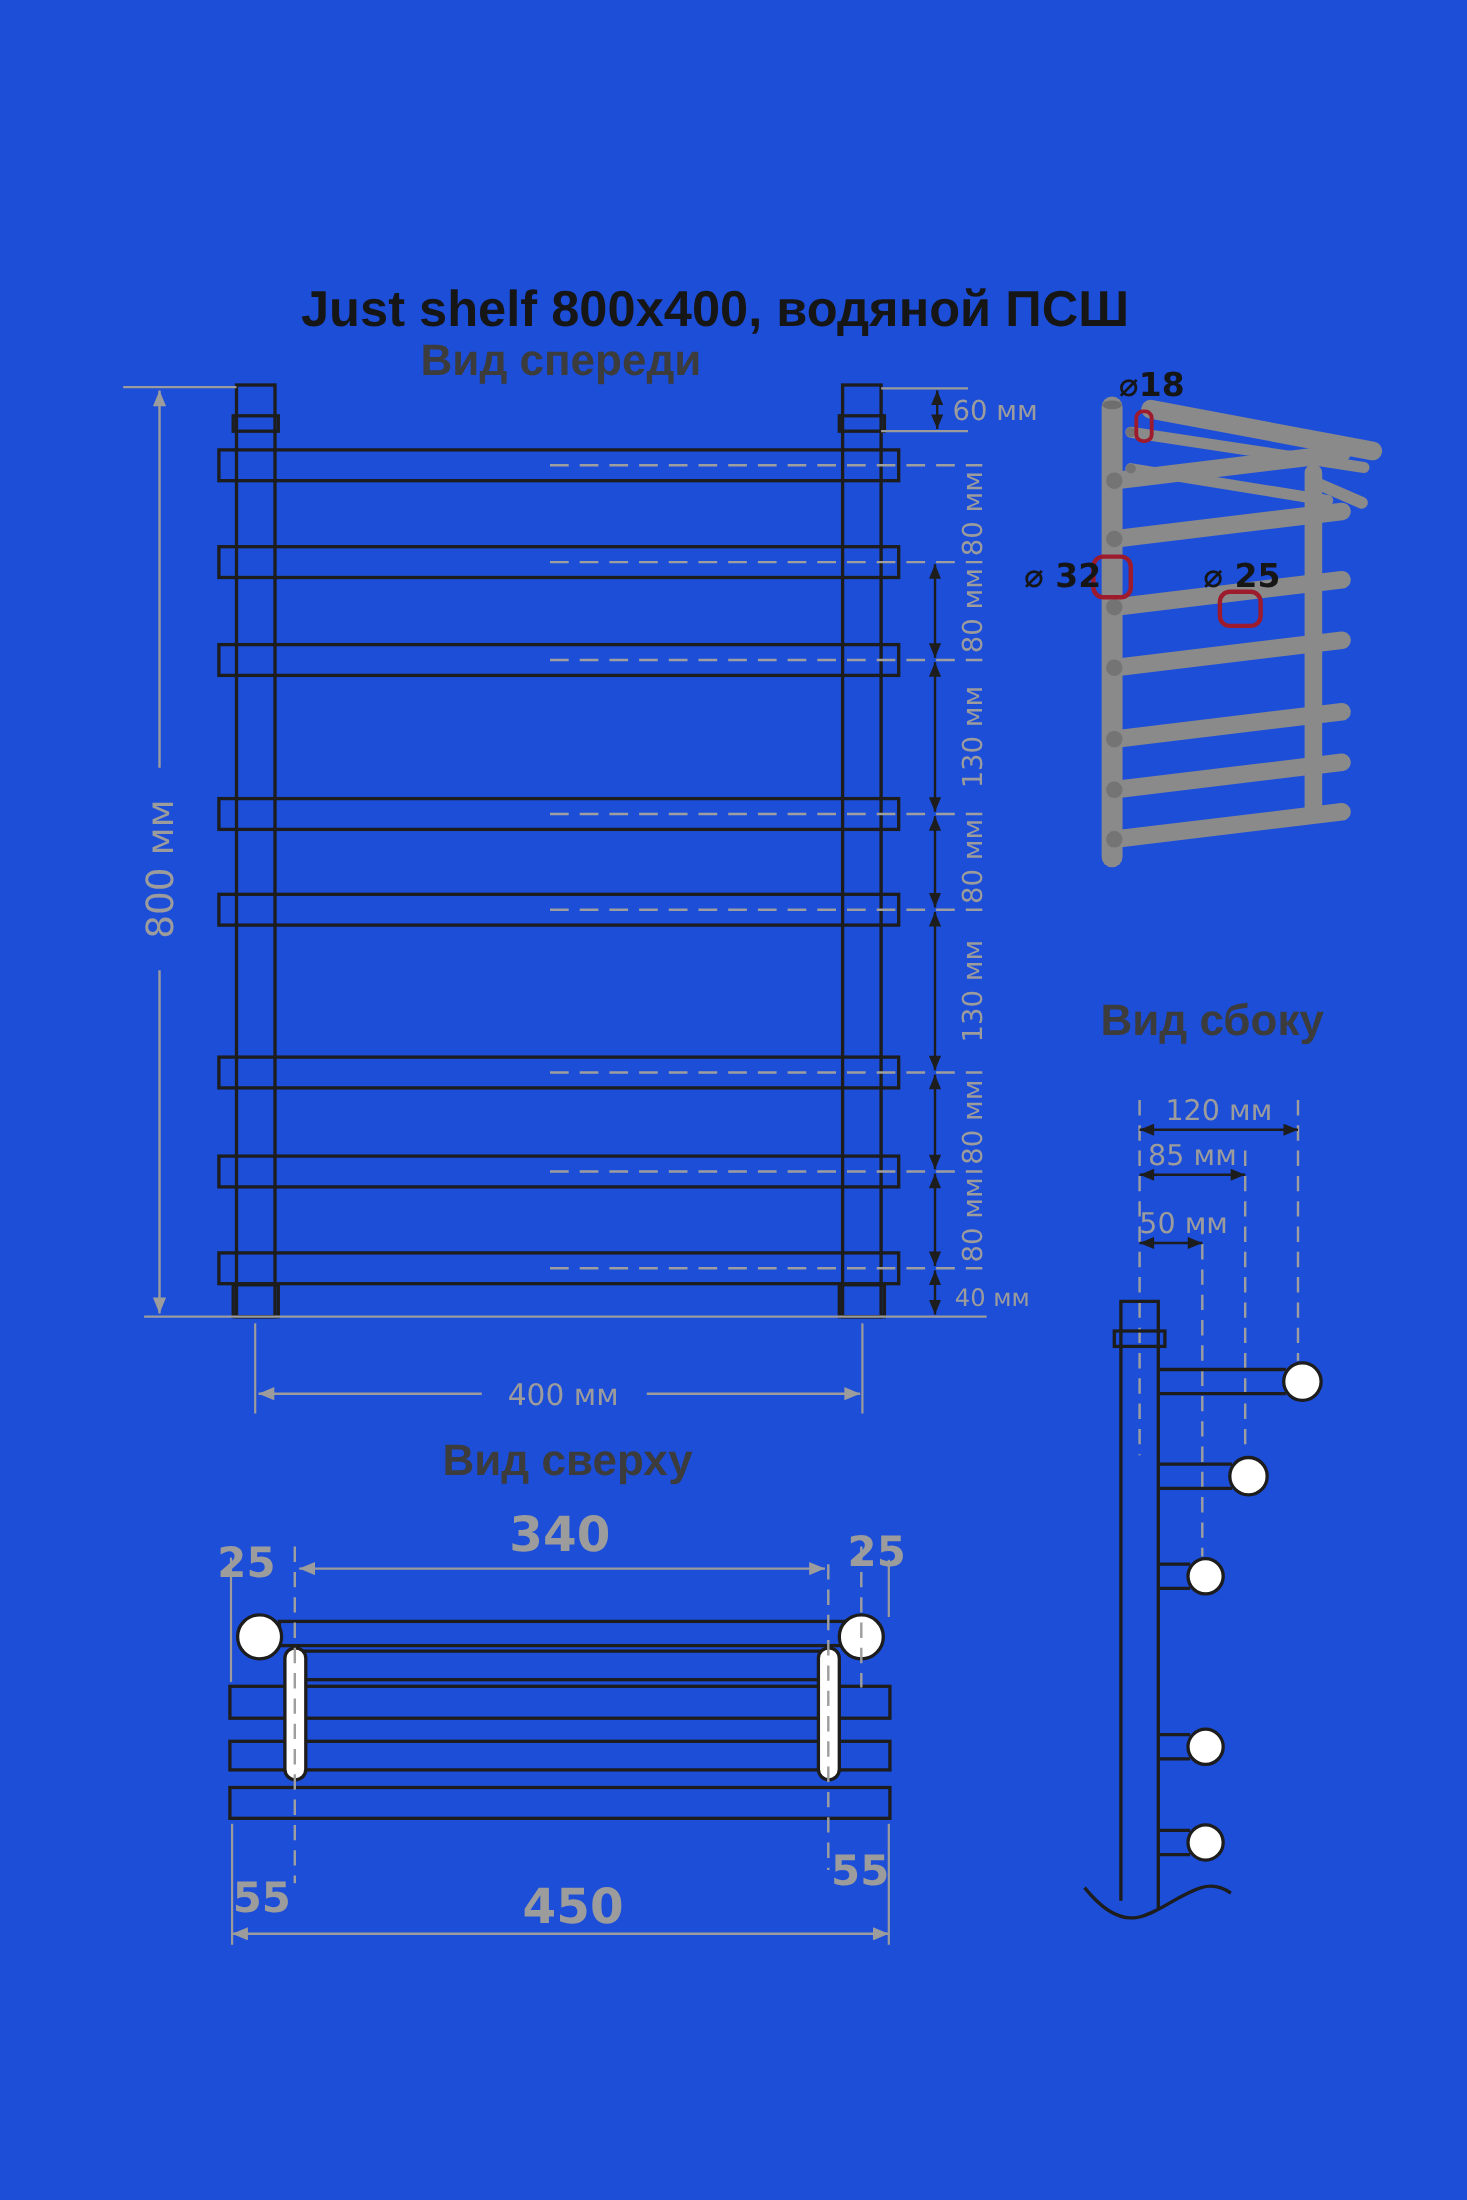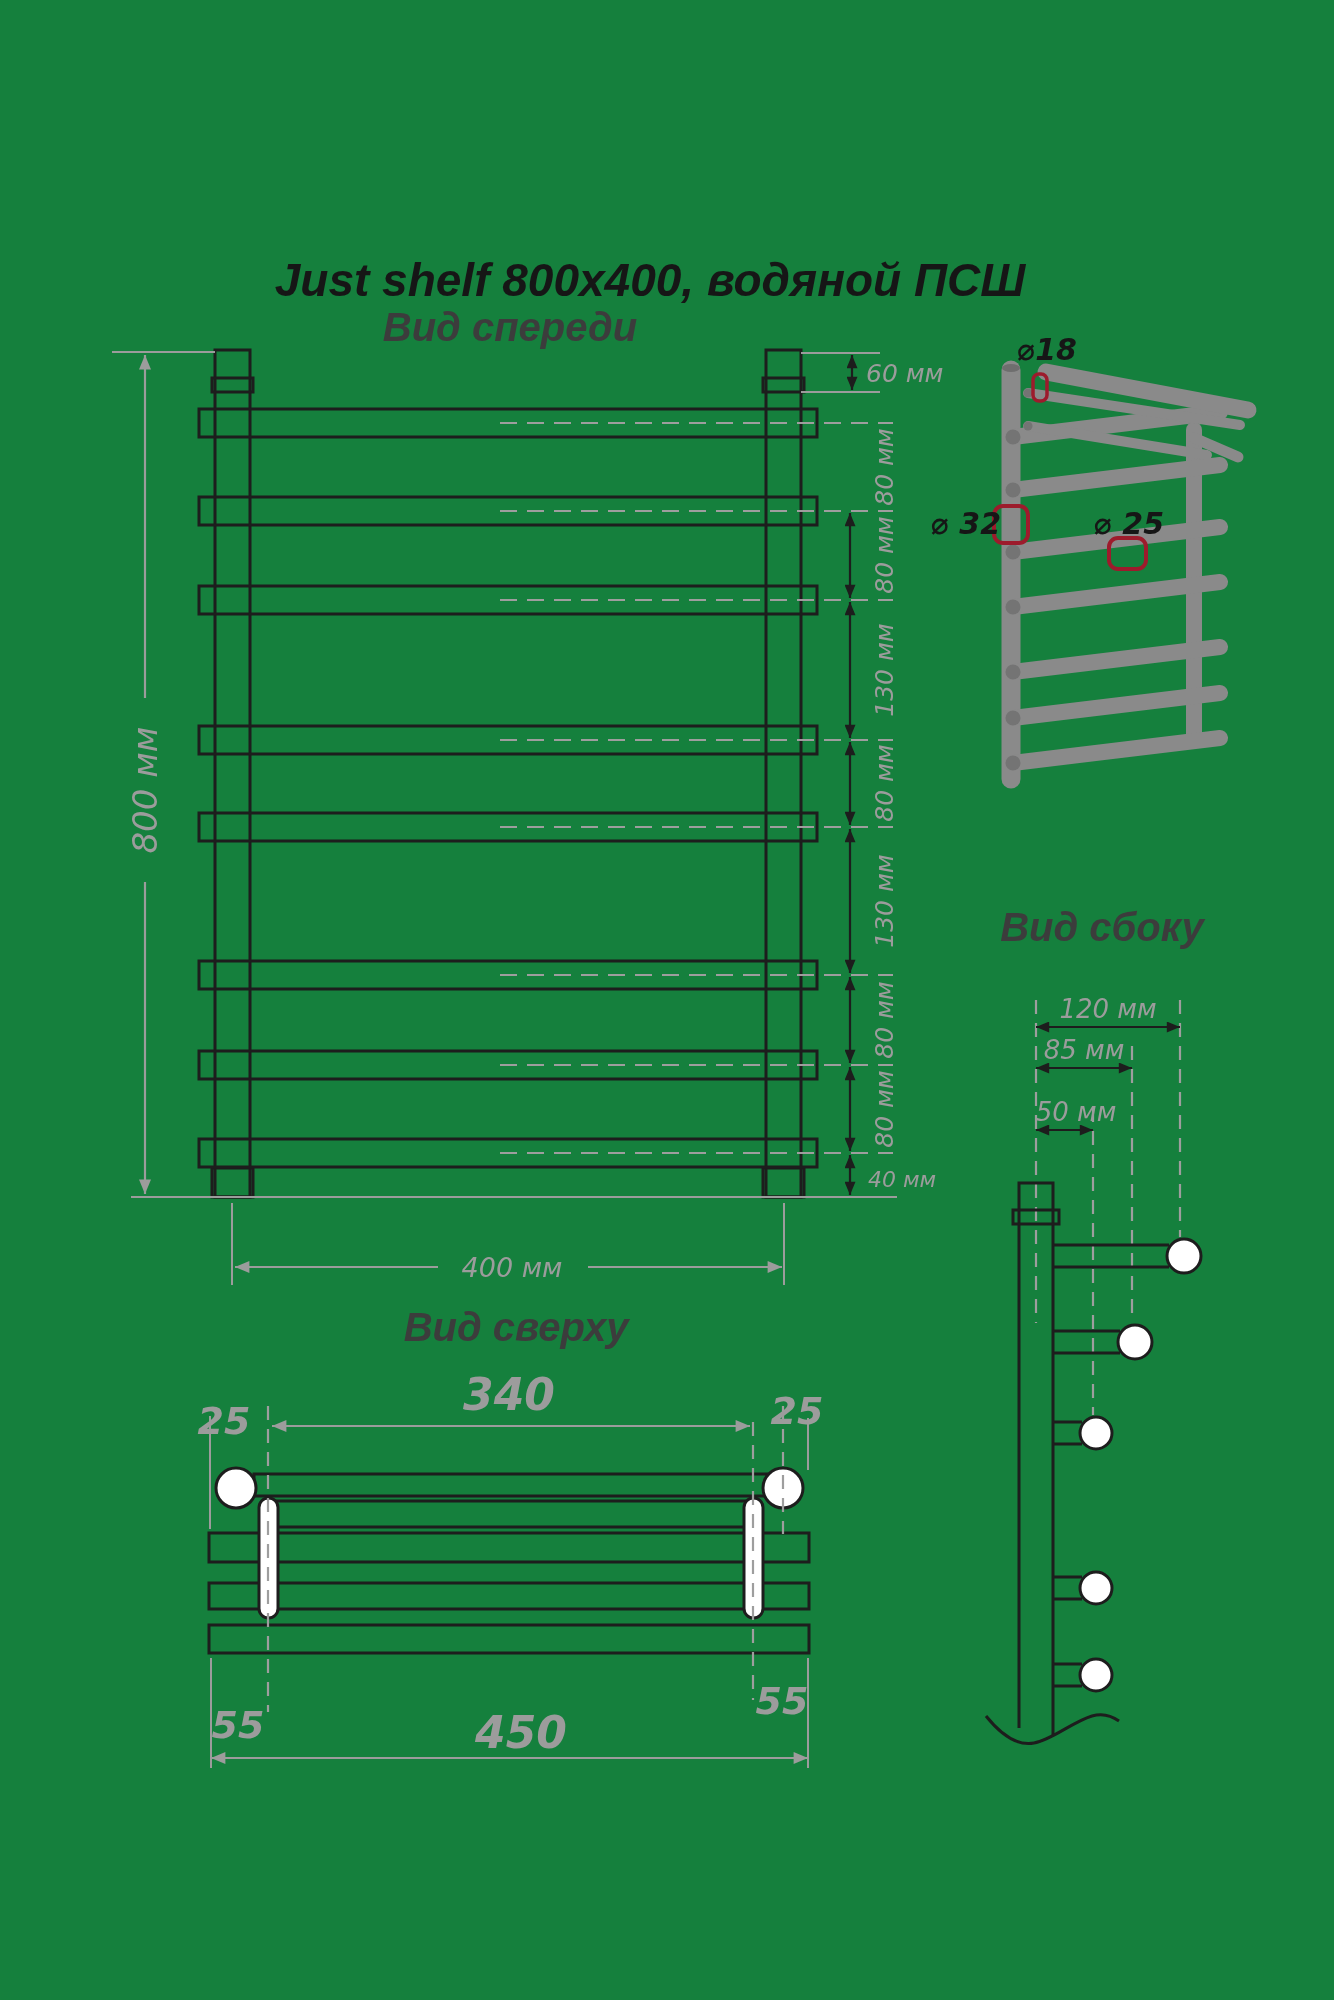--- a/index.html
+++ b/index.html
@@ -1,17 +1,17 @@
 <!DOCTYPE html>
 <html><head>
 <meta charset="utf-8">
 <style>
   html,body{margin:0;padding:0;background:#ffffff;}
-  .page{position:relative;width:1334px;height:2000px;background:#15803d;overflow:hidden;
-        font-family:"Liberation Sans", sans-serif;font-style:italic;}
+  .page{position:relative;width:1334px;height:2000px;background:#1d4ed8;overflow:hidden;
+        font-family:"Liberation Sans", sans-serif;}
   svg{position:absolute;left:0;top:0;}
   text{user-select:none;}
   .title-text{font-family:"Liberation Sans", sans-serif;font-weight:700;}
   .dim-text{font-family:"DejaVu Sans", sans-serif;fill:#9c9c9c;}
   .dia-text{font-family:"DejaVu Sans", sans-serif;font-weight:700;fill:#161616;}
   .dim-big{font-family:"DejaVu Sans", sans-serif;font-weight:700;fill:#9c9c9c;}
 </style>
 </head>
 <body>
 

